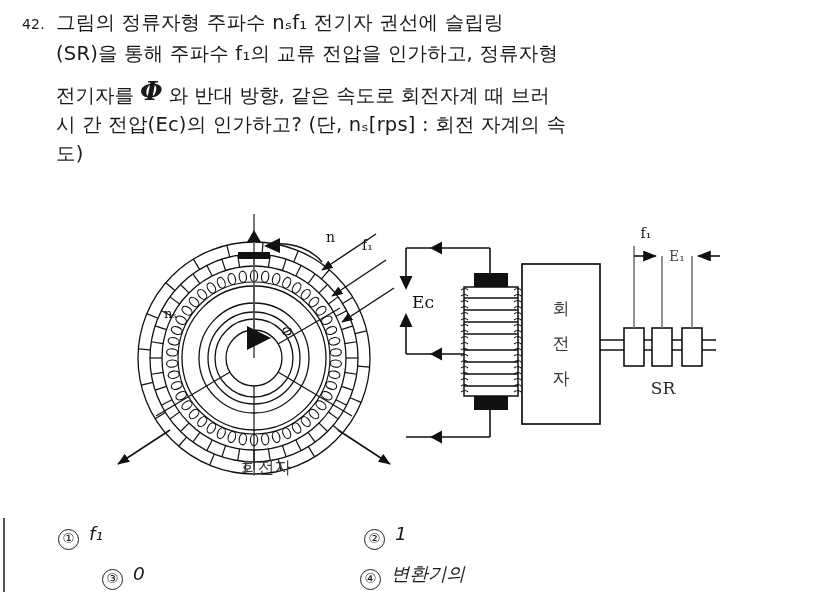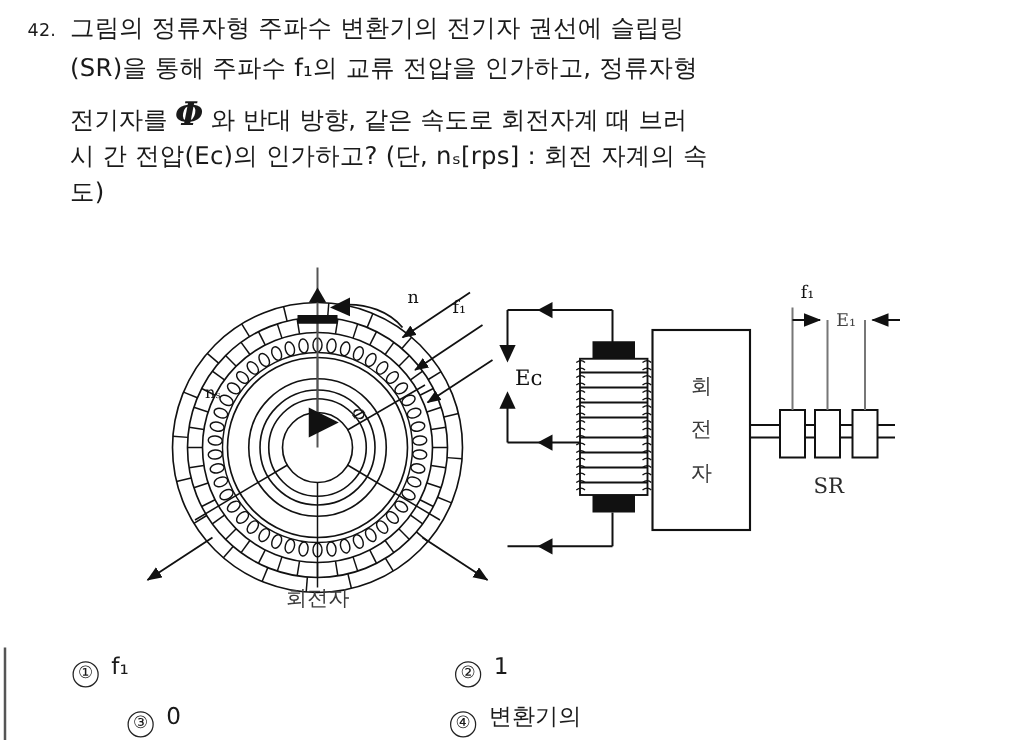--- a/index.html
+++ b/index.html
@@ -75,37 +75,37 @@
   }
   #circuit-figure {
     position: absolute;
     left: 398px;
     top: 16px;
     width: 330px;
     height: 250px;
   }
   .fig-caption-rotor {
     position: absolute;
-    left: 104px;
+    left: 116px;
     top: 248px;
     width: 300px;
     text-align: center;
     font-size: 17px;
     color: #3b3b3b;
     font-family: "DejaVu Sans", "Liberation Sans", sans-serif;
-    margin-top: 11px;
   }
 
   
   #choices {
     position: absolute;
     left: 0;
     top: 518px;
     width: 700px;
     height: 74px;
+    font-style: italic;
   }
   .choice {
     position: absolute;
     font-size: 18px;
     line-height: 22px;
     white-space: nowrap;
   }
   .choice .marker {
     display: inline-block;
     width: 19px;
@@ -132,21 +132,21 @@
     width: 2px;
     height: 74px;
     background: #555;
   }
 </style>
 </head>
 <body>
 
 <div id="question-block">
 
-  <div class="q-line"><span class="q-num">42.</span><span>그림의 정류자형 주파수 변환기의 전기자 권선에 슬립링</span></div>
+  <div class="q-line"><span class="q-num">42.</span><span>그림의 정류자형 주파수 nₛf₁ 전기자 권선에 슬립링</span></div>
 
   <div class="q-line indent"><span>(SR)을 통해 주파수 f₁의 교류 전압을 인가하고, 정류자형</span></div>
 
   <div class="phi-line"><span>전기자를</span><span class="phi-sym">Φ</span><span>와 반대 방향, 같은 속도로 회전자계 때 브러</span></div>
 
   <div class="q-line indent"><span>시 간 전압(Eᴄ)의 인가하고? (단, nₛ[rps] : 회전 자계의 속</span></div>
 
   <div class="q-line indent"><span>도)</span></div>
 </div>
 

